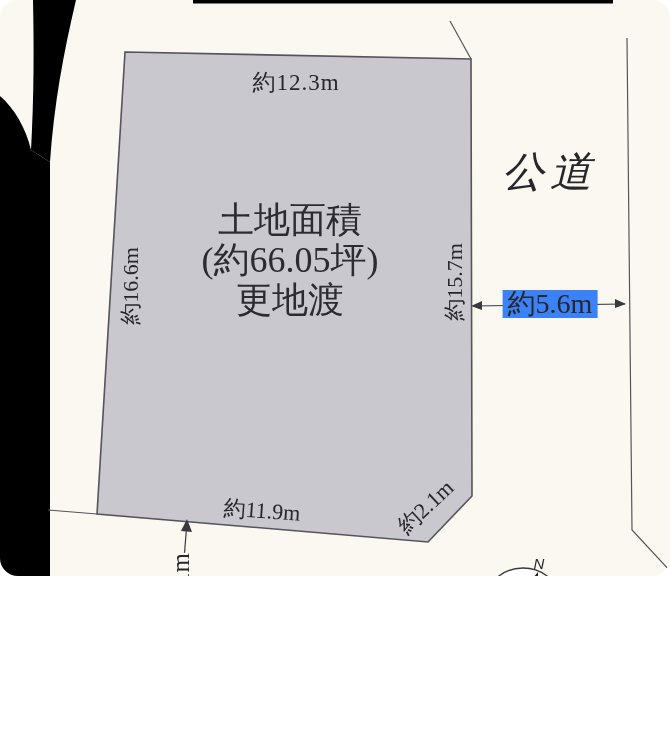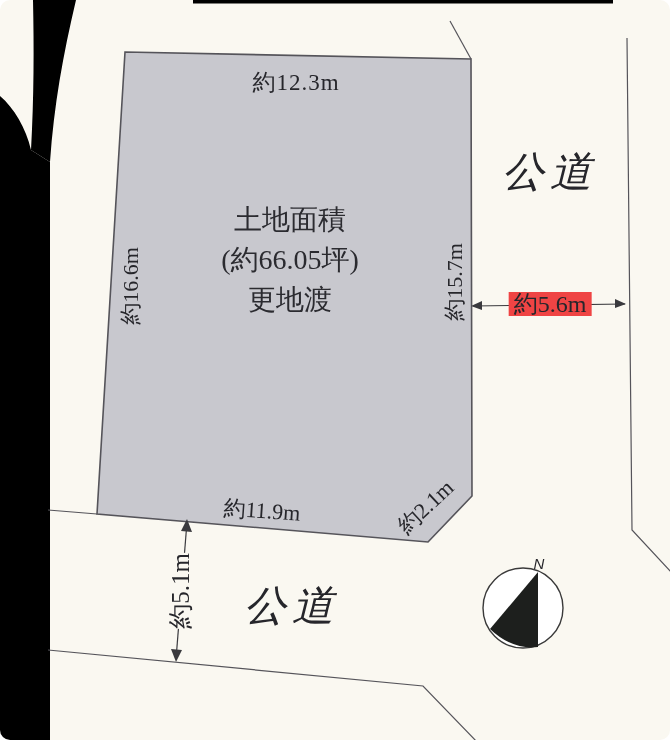--- a/index.html
+++ b/index.html
@@ -1,33 +1,33 @@
 <!DOCTYPE html>
 <html><head>
 <meta charset="utf-8">
 <style>
   html,body{margin:0;padding:0;}
   body{width:670px;height:744px;overflow:hidden;
        font-family:"Liberation Serif","DejaVu Serif",serif;}
-  #page{position:relative;width:670px;height:740px;background:#faf8f1;
-        border-radius:10px;overflow:hidden;}
+  #page{position:relative;width:670px;height:576px;background:#faf8f1;
+        border-radius:18px;overflow:hidden;}
   #scene{position:absolute;left:0;top:0;}
   .lbl{position:absolute;color:#26262b;white-space:nowrap;
        transform:translate(-50%,-50%);line-height:1;}
   .rot-ccw{transform:translate(-50%,-50%) rotate(-90deg);}
   .dim{font-size:23px;letter-spacing:1px;}
   .dim-small{font-size:22px;}
   .road-name{font-size:42px;letter-spacing:6px;font-style:italic;}
-  .road-width{font-size:24px;background:#ef4444;padding:0 5px;}
+  .road-width{font-size:28px;background:#3b82f6;padding:0 5px;}
   .road-width-v{font-size:25px;background:#faf8f1;padding:4px 0;
        transform:translate(-50%,-50%) rotate(-90deg);}
   .cut{transform:translate(-50%,-50%) rotate(-43deg);}
   .tilt{transform:translate(-50%,-50%) rotate(4deg);}
   #area-block{position:absolute;left:140px;top:200px;width:300px;
-       text-align:center;font-size:28px;line-height:40px;color:#2b2b30;}
+       text-align:center;font-size:36px;line-height:40px;color:#2b2b30;}
   #compass-n{font-size:15px;font-style:italic;
        font-family:"Liberation Sans","DejaVu Sans",sans-serif;}
 </style>
 </head>
 <body>
 
 <div id="page">
 
   <svg id="scene" width="670" height="744" viewBox="0 0 670 744">
 

